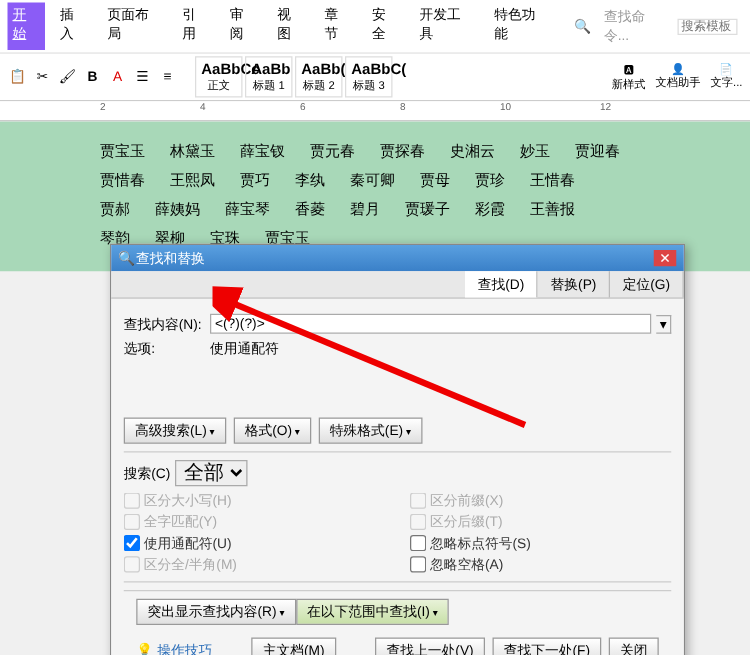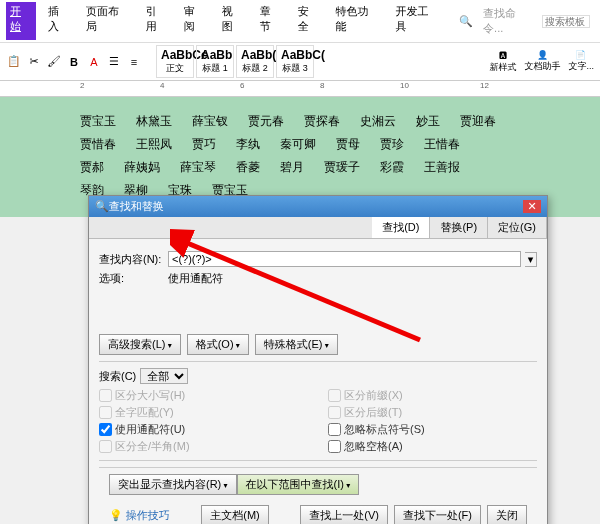--- a/index.html
+++ b/index.html
@@ -1,19 +1,19 @@
 <!DOCTYPE html>
 <html><head>
 <meta charset="utf-8">
 <style>
 * { margin: 0; padding: 0; box-sizing: border-box; font-family: "Microsoft YaHei", sans-serif; }
 body { width: 600px; height: 524px; background: #f0f0f0; overflow: hidden; font-size: 11px; position: relative; }
 .ribbon-tabs { display: flex; gap: 8px; padding: 2px 6px; background: #fff; border-bottom: 1px solid #ddd; font-size: 11px; }
 .ribbon-tabs span { padding: 2px 4px; cursor: pointer; }
-.ribbon-tabs .active { background: #6d28d9; color: #fff; text-decoration: underline; }
+.ribbon-tabs .active { background: #8b5cf6; color: #fff; text-decoration: underline; }
 .ribbon-tabs .search { margin-left: auto; color: #999; display: flex; align-items: center; gap: 2px; }
 .ribbon-tabs .search input { width: 48px; border: 1px solid #ddd; font-size: 10px; padding: 0 2px; }
 .toolbar { display: flex; align-items: center; padding: 2px 6px; background: #fff; border-bottom: 1px solid #ccc; height: 38px; gap: 4px; }
 .tool-icon { width: 16px; height: 16px; display: inline-flex; align-items: center; justify-content: center; }
 .style-group { display: flex; gap: 2px; margin-left: 10px; }
 .style-box { border: 1px solid #ddd; padding: 2px 4px; font-size: 9px; text-align: center; width: 38px; }
 .style-box .big { font-size: 12px; font-weight: bold; }
 .right-tools { margin-left: auto; display: flex; gap: 8px; font-size: 9px; text-align: center; }
 .right-tools div { display: flex; flex-direction: column; align-items: center; }
 .ruler { height: 16px; background: #fff; border-bottom: 1px solid #ccc; position: relative; font-size: 8px; color: #666; padding-left: 40px; }
@@ -30,21 +30,21 @@
 .form-row { display: flex; align-items: center; margin: 4px 0; font-size: 11px; gap: 4px; }
 .form-row label { width: 65px; }
 .form-row input[type=text] { flex: 1; border: 1px solid #aaa; padding: 1px 3px; font-size: 11px; }
 .form-row .dd { width: 12px; text-align: center; border: 1px solid #aaa; border-left: none; }
 .arrow { position: absolute; top: 220px; left: 170px; pointer-events: none; z-index: 10; }
 .btn-row { display: flex; gap: 6px; margin: 4px 0; }
 .btn { border: 1px solid #999; background: linear-gradient(#fff,#e0e0e0); padding: 2px 8px; font-size: 11px; cursor: pointer; }
 .btn.split::after { content: " ▾"; font-size: 8px; }
 .sep { border-top: 1px solid #ccc; margin: 6px 0; }
 .opts-row { display: flex; align-items: center; gap: 4px; font-size: 11px; margin: 4px 0; }
-.opts-row select { border: 1px solid #aaa; font-size: 11px; padding: 0 2px; }
+.opts-row select { border: 1px solid #aaa; font-size: 16px; padding: 0 2px; }
 .check-grid { display: grid; grid-template-columns: 1fr 1fr; gap: 2px 20px; font-size: 11px; margin: 4px 0; }
 .check-grid label { display: flex; align-items: center; gap: 3px; color: #333; }
 .check-grid input { margin: 0; }
 .check-grid .disabled { color: #aaa; }
 .dlg-footer { display: flex; gap: 0; padding: 6px 10px; border-top: 1px solid #ccc; align-items: flex-start; flex-wrap: wrap; }
 .dlg-footer2 { display: flex; gap: 6px; padding: 4px 10px 8px; justify-content: space-between; align-items: center; }
 .tip-link { color: #2a6db8; font-size: 11px; display: flex; align-items: center; gap: 3px; }
 .right-btns { display: flex; gap: 6px; }
 </style>
 </head>
@@ -52,22 +52,22 @@
 
 <div class="ribbon-tabs">
   <span class="active">开始</span>
   <span>插入</span>
   <span>页面布局</span>
   <span>引用</span>
   <span>审阅</span>
   <span>视图</span>
   <span>章节</span>
   <span>安全</span>
+  <span>开发工具</span>
   <span>特色功能</span>
-  <span>开发工具</span>
   <span class="search">
     <span>🔍</span>
     <span>查找命令...</span>
     <input placeholder="搜索模板" style="">
   </span>
 </div>
 
 <div class="toolbar">
   <span class="tool-icon">📋</span>
   <span class="tool-icon">✂</span>

